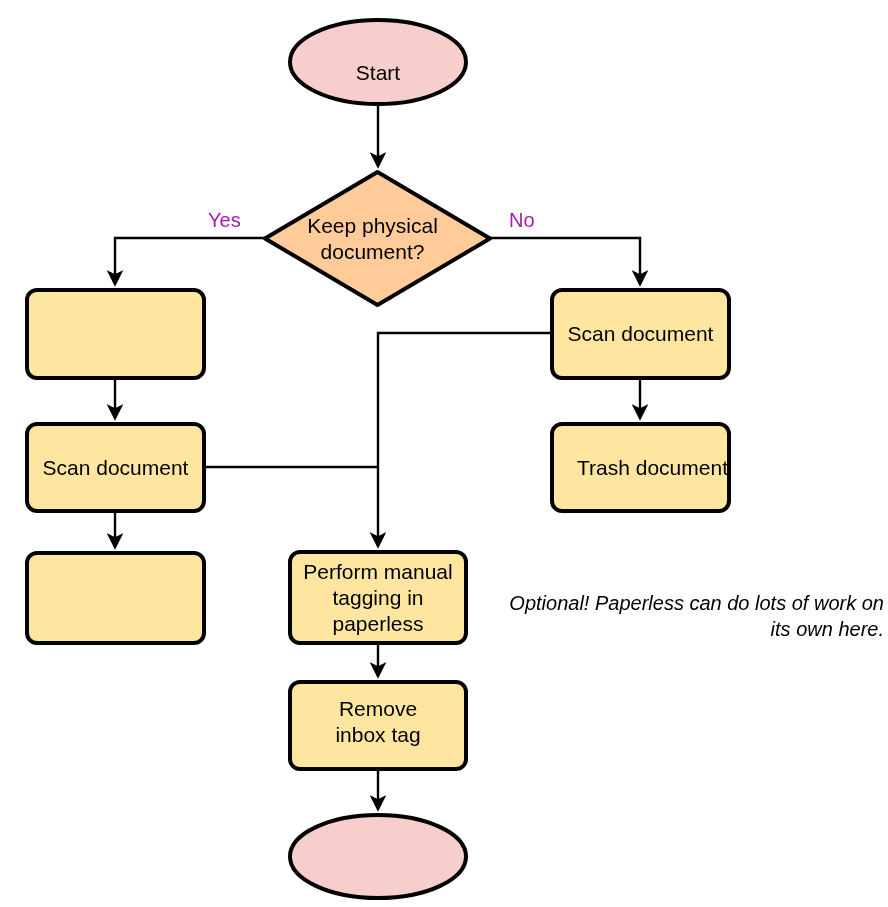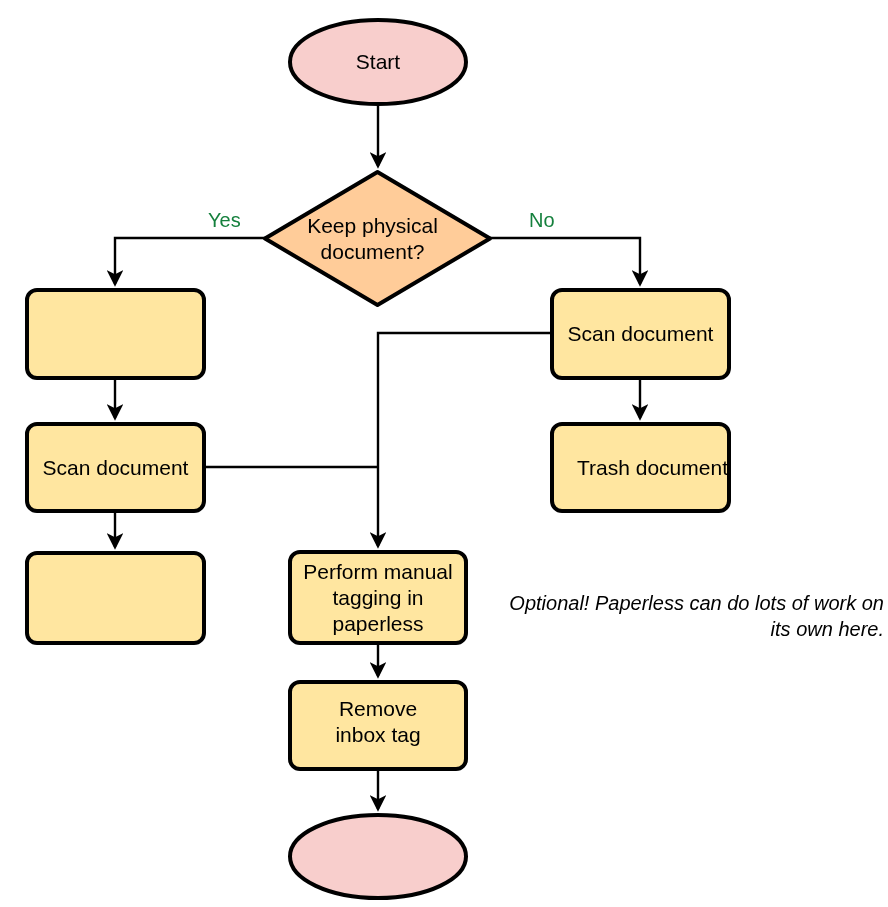--- a/index.html
+++ b/index.html
@@ -32,21 +32,21 @@
     text-align: center;
     color: #000000;
     font-family: "Liberation Sans", sans-serif;
     font-size: 21px;
     line-height: 26px;
     white-space: pre-line;
     pointer-events: none;
   }
   .edge-label {
     position: absolute;
-    color: #15803d;
+    color: #a21caf;
     font-family: "Liberation Sans", sans-serif;
     font-size: 20px;
     line-height: 22px;
     white-space: nowrap;
   }
   .annotation {
     position: absolute;
     color: #000000;
     font-family: "Liberation Sans", sans-serif;
     font-style: italic;
@@ -104,21 +104,21 @@
 
     <rect x="552" y="424" width="177" height="87" rx="10" ry="10" fill="#FFE6A0" stroke="#000000" stroke-width="4"></rect>
 
     <rect x="290" y="552" width="176" height="91" rx="10" ry="10" fill="#FFE6A0" stroke="#000000" stroke-width="4"></rect>
 
     <rect x="290" y="682" width="176" height="87" rx="10" ry="10" fill="#FFE6A0" stroke="#000000" stroke-width="4"></rect>
 
     <ellipse cx="378" cy="856.5" rx="88" ry="41.5" fill="#F8CECC" stroke="#000000" stroke-width="4"></ellipse>
   </svg>
 
-  <div class="node-label" style="left:290px; top:20px; width:176px; height:84px;">Start</div>
+  <div class="node-label" style="left:290px; top:31px; width:176px; height:84px;">Start</div>
 
   <div class="node-label" style="left:260px; top:172px; width:225px; height:133px;">Keep physical
 document?</div>
 
 
   <div class="node-label" style="left:27px; top:424px; width:177px; height:87px;">Scan document</div>
 
 
   <div class="node-label" style="left:552px; top:290px; width:177px; height:88px;">Scan document</div>
 
@@ -127,17 +127,17 @@
   <div class="node-label" style="left:290px; top:552px; width:176px; height:91px;">Perform manual
 tagging in
 paperless</div>
 
   <div class="node-label" style="left:290px; top:678px; width:176px; height:87px;">Remove
 inbox tag</div>
 
 
   <div class="edge-label" style="left:208px; top:209px;">Yes</div>
 
-  <div class="edge-label" style="left:509px; top:209px;margin-left:20px;">No</div>
+  <div class="edge-label" style="left:509px; top:209px;">No</div>
 
   <div class="annotation" style="left:484px; top:590px;text-align:right;">Optional! Paperless can do lots of work on its own here.</div>
 
 </div>
 
 </body></html>

